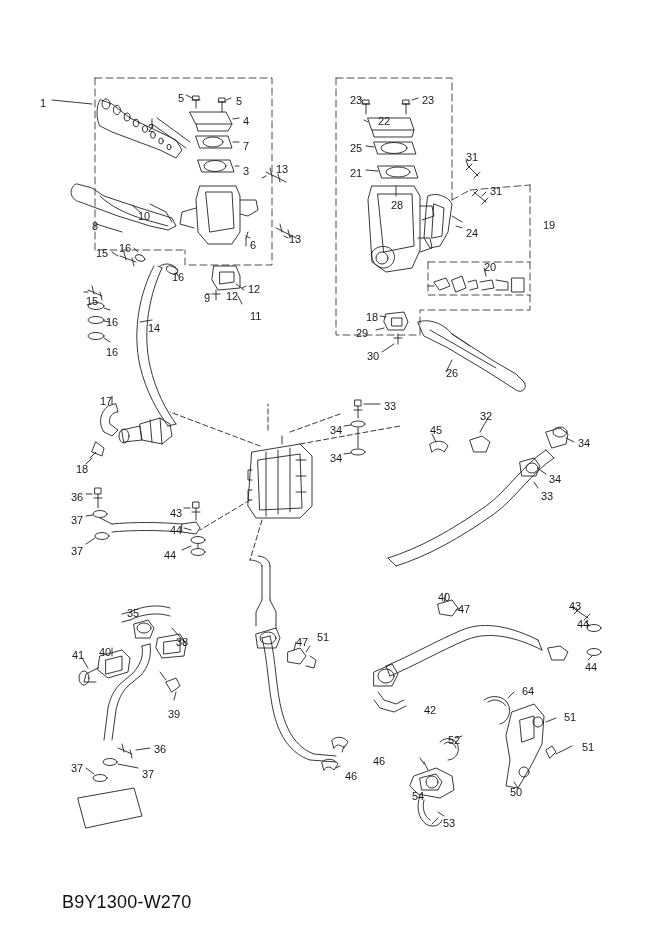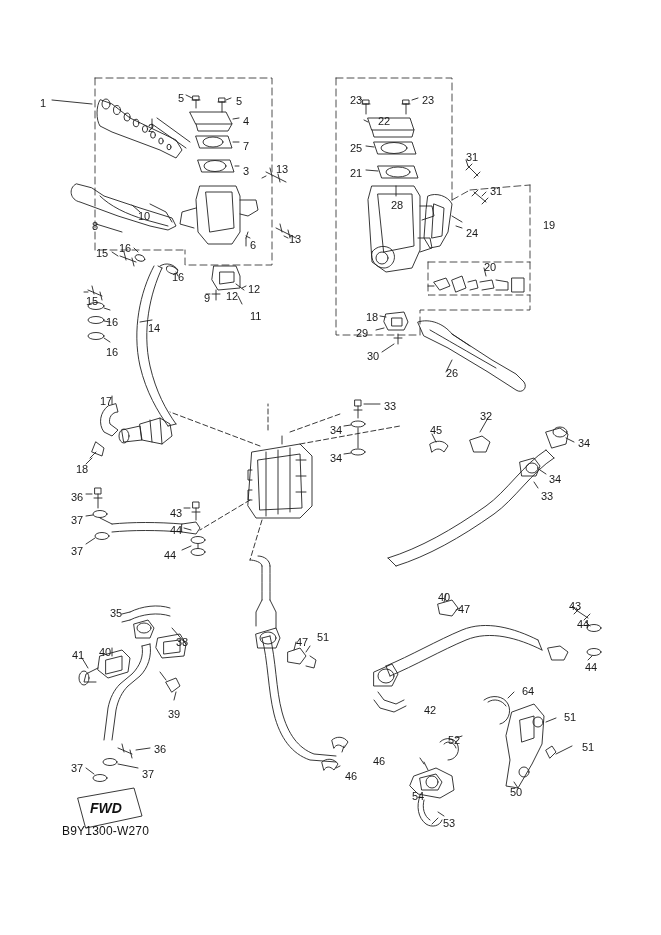--- a/index.html
+++ b/index.html
@@ -27,23 +27,23 @@
     font-family: "Liberation Sans", sans-serif;
     font-size: 11px;
     color: #1a1a1a;
     line-height: 1;
     white-space: nowrap;
     user-select: none;
   }
   #part-code {
     position: absolute;
     left: 62px;
-    top: 824px;
+    top: 892px;
     font-family: "Liberation Sans", sans-serif;
-    font-size: 12px;
+    font-size: 18px;
     color: #111111;
     letter-spacing: 0.2px;
   }
   #fwd-label {
     position: absolute;
     left: 78px;
     top: 786px;
     width: 62px;
     height: 44px;
   }
@@ -390,23 +390,20 @@
       <path d="M432,824 L438,818"></path>
       <path d="M428,770 L424,762"></path>
       <path d="M420,758 L424,764"></path>
       <path d="M438,812 L444,816"></path>
 
       <path d="M78,798 L134,788 L142,816 L86,828 Z"></path>
 
     </g>
   </svg>
 
-  <div id="fwd-label">
-    <span class="fwd-text">FWD</span>
-  </div>
 
   <div id="part-code">B9Y1300-W270</div>
 
   <div id="callout-layer">
       <div class="callout" style="left: 40px; top: 98px;">1</div>
       <div class="callout" style="left: 178px; top: 93px;">5</div>
       <div class="callout" style="left: 236px; top: 96px;">5</div>
       <div class="callout" style="left: 243px; top: 116px;">4</div>
       <div class="callout" style="left: 148px; top: 123px;">2</div>
       <div class="callout" style="left: 243px; top: 141px;">7</div>
@@ -455,21 +452,21 @@
       <div class="callout" style="left: 71px; top: 492px;">36</div>
       <div class="callout" style="left: 71px; top: 515px;">37</div>
       <div class="callout" style="left: 170px; top: 508px;">43</div>
       <div class="callout" style="left: 170px; top: 525px;">44</div>
       <div class="callout" style="left: 71px; top: 546px;">37</div>
       <div class="callout" style="left: 164px; top: 550px;">44</div>
       <div class="callout" style="left: 438px; top: 592px;">40</div>
       <div class="callout" style="left: 458px; top: 604px;">47</div>
       <div class="callout" style="left: 569px; top: 601px;">43</div>
       <div class="callout" style="left: 577px; top: 619px;">44</div>
-      <div class="callout" style="left: 110px; top: 608px; text-align: center;">35</div>
+      <div class="callout" style="left: 127px; top: 608px; text-align: center;">35</div>
       <div class="callout" style="left: 176px; top: 637px;">38</div>
       <div class="callout" style="left: 296px; top: 637px;">47</div>
       <div class="callout" style="left: 317px; top: 632px;">51</div>
       <div class="callout" style="left: 585px; top: 662px;">44</div>
       <div class="callout" style="left: 72px; top: 650px;">41</div>
       <div class="callout" style="left: 99px; top: 647px;">40</div>
       <div class="callout" style="left: 168px; top: 709px;">39</div>
       <div class="callout" style="left: 522px; top: 686px;">64</div>
       <div class="callout" style="left: 424px; top: 705px;">42</div>
       <div class="callout" style="left: 564px; top: 712px;">51</div>

